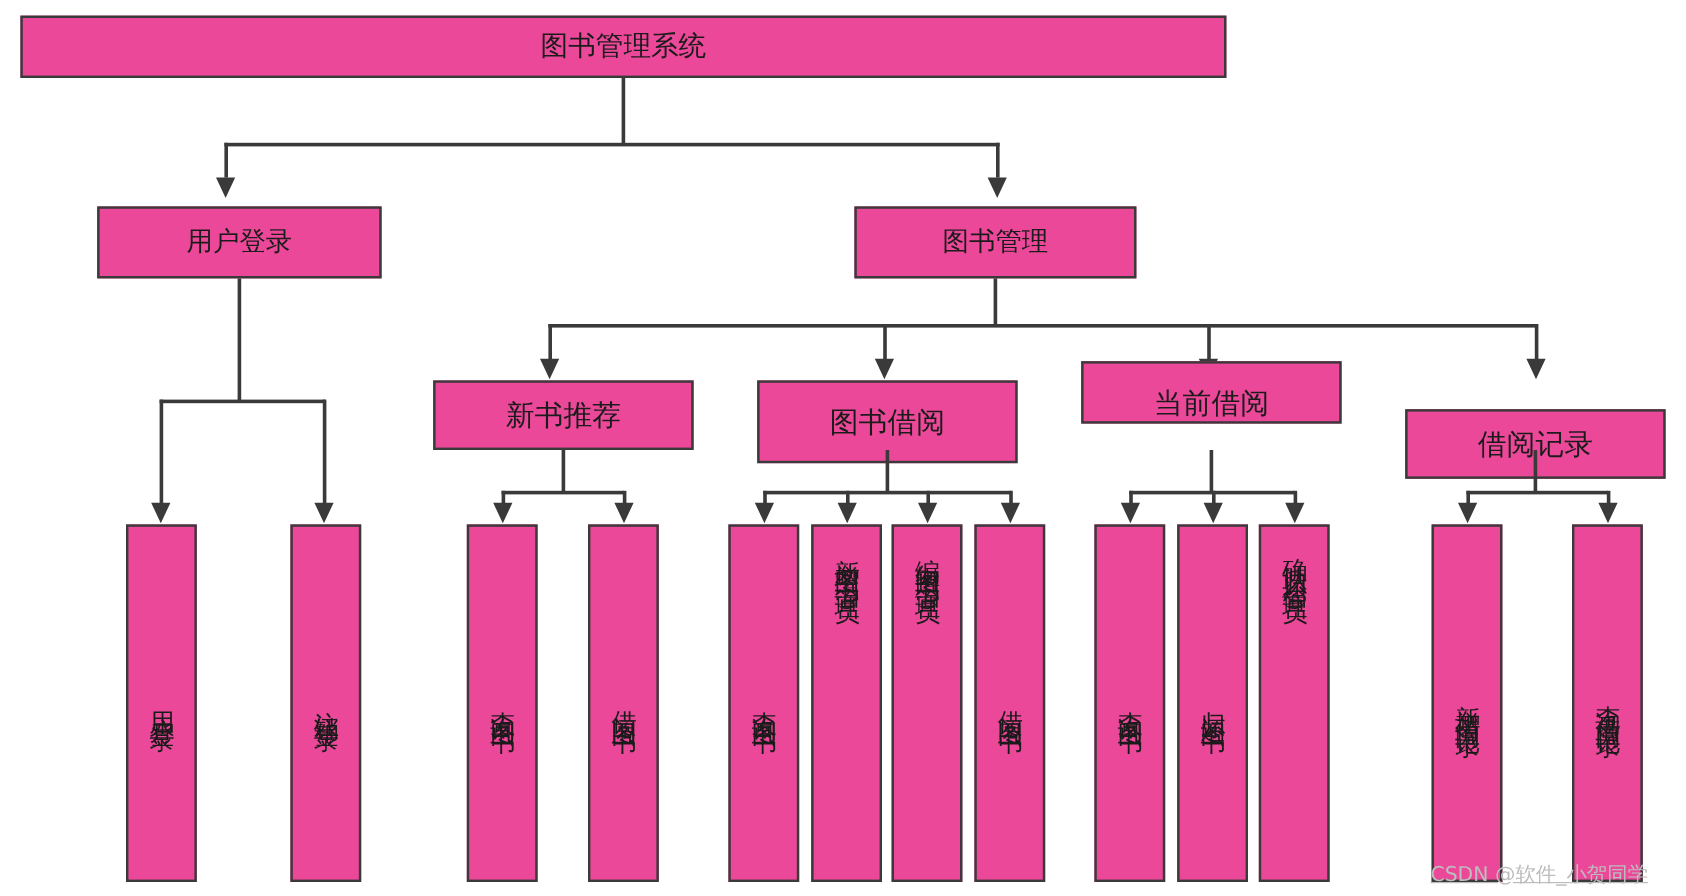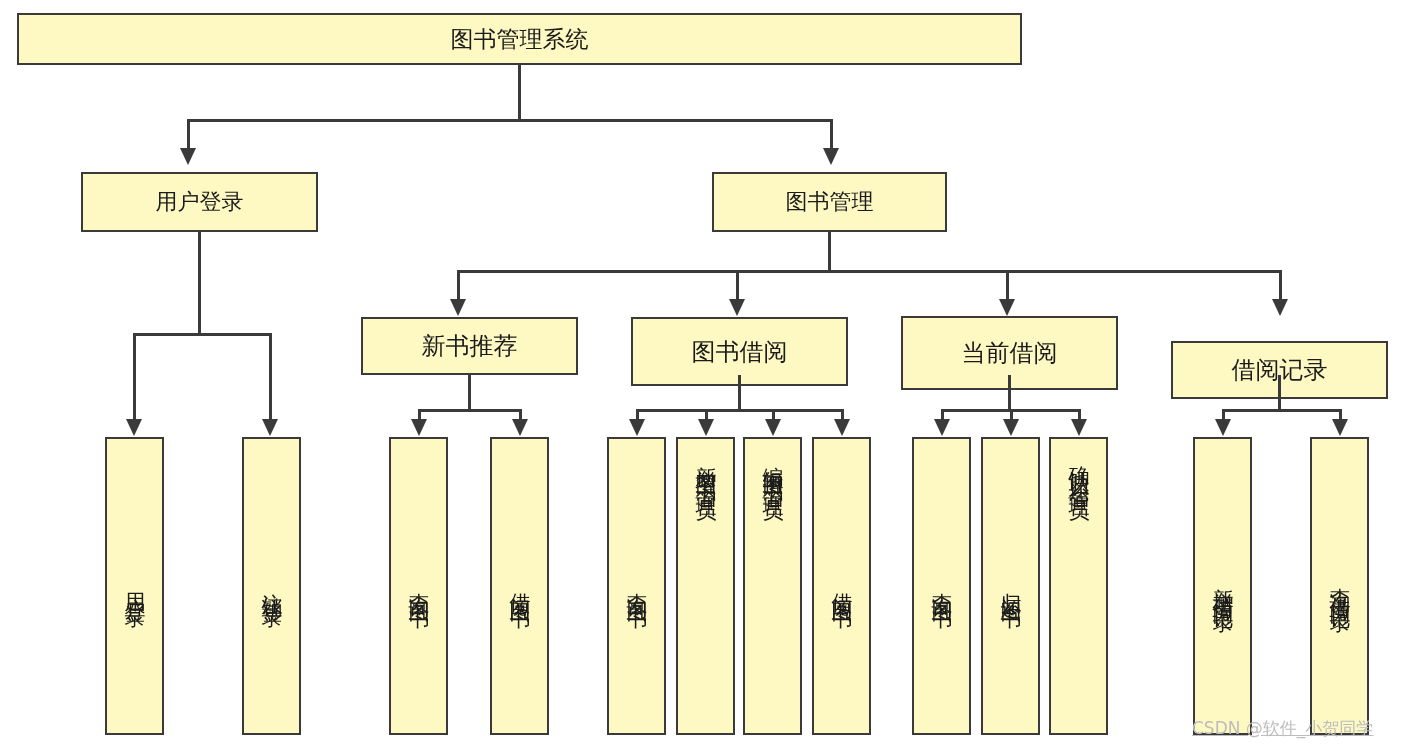--- a/index.html
+++ b/index.html
@@ -13,21 +13,21 @@
     width:1405px;
     height:747px;
     background:#ffffff;
     overflow:hidden;
   }
 
   
   .node{
     position:absolute;
     box-sizing:border-box;
-    background:#fef9c3;
+    background:#ec4899;
     border:2.5px solid #3a3a3a;
     display:flex;
     align-items:center;
     justify-content:center;
     color:#1b1b1b;
     line-height:1.25;
     text-align:center;
   }
   .node.root{font-size:23px;}
   .node.lvl2{font-size:22px;}
@@ -122,21 +122,21 @@
   <div class="arrow" style="left:999px;top:299px;"></div>
   <div class="vline" style="left:1279px;top:270px;height:30px;"></div>
   <div class="arrow" style="left:1272px;top:299px;"></div>
 
   <div class="node lvl3" style="left:361px;top:317px;width:217px;height:58px;">
     <span>新书推荐</span>
   </div>
   <div class="node lvl3" style="left:631px;top:317px;width:217px;height:69px;">
     <span>图书借阅</span>
   </div>
-  <div class="node lvl3" style="left:901px;top:316px;width:217px;height:74px;">
+  <div class="node lvl3" style="left:901px;top:301px;width:217px;height:52px;align-items:flex-end;">
     <span>当前借阅</span>
   </div>
   <div class="node lvl3" style="left:1171px;top:317px;width:217px;height:58px;margin-top:24px;">
     <span>借阅记录</span>
   </div>
 
   <div class="vline" style="left:468px;top:375px;height:35px;"></div>
   <div class="hline" style="left:418px;top:409px;width:102px;"></div>
   <div class="vline" style="left:418px;top:409px;height:11px;"></div>
   <div class="arrow" style="left:411px;top:419px;"></div>

